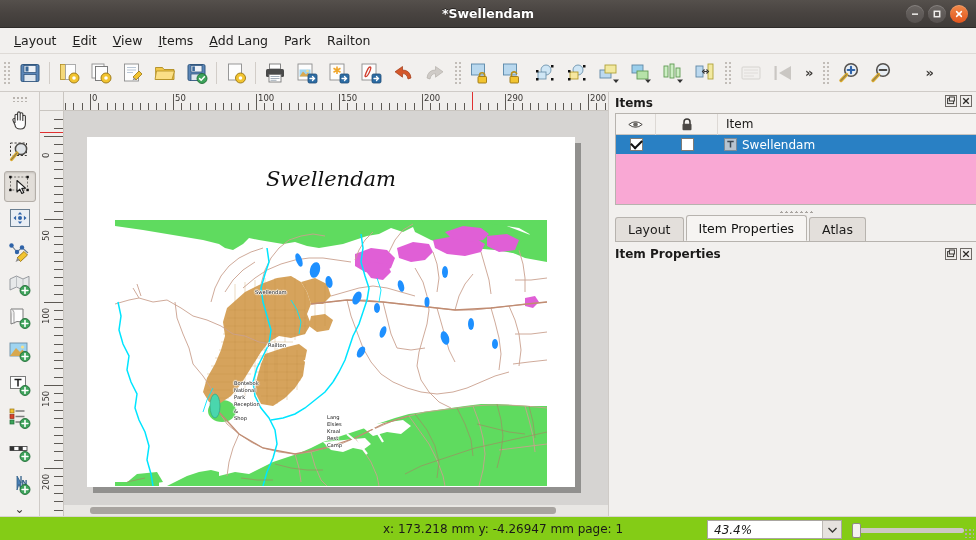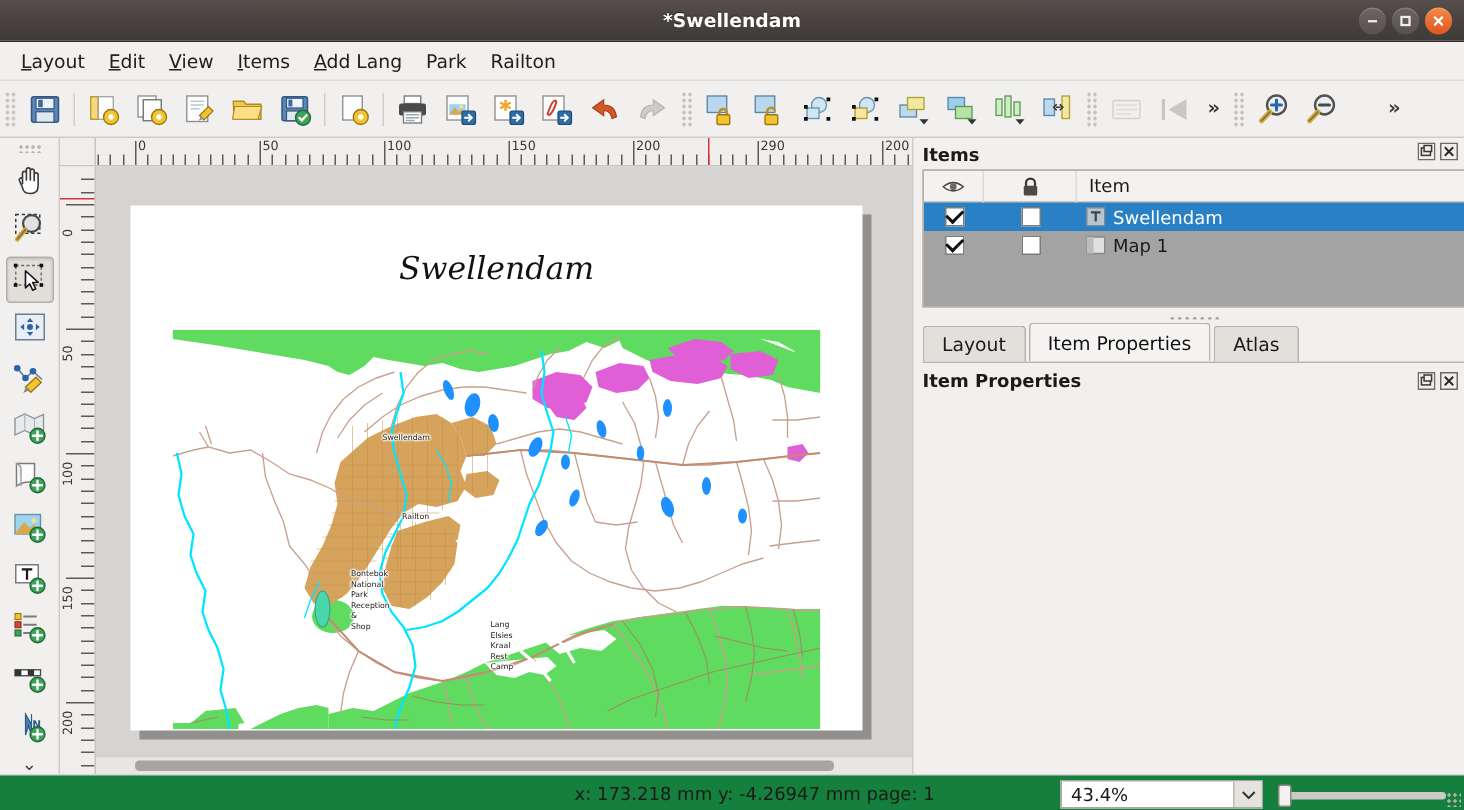--- a/index.html
+++ b/index.html
@@ -155,21 +155,21 @@
     position:absolute; left:0; top:0; width:368px; height:21px;
     display:flex; align-items:center; padding-left:6px;
     font-size:12px; font-weight:bold; color:#1b1a19;
   }
   .dock-btns { position:absolute; right:4px; top:3px; display:flex; gap:3px; }
   .dbtn { width:12px; height:12px; }
   .dbtn svg { display:block; }
 
   .items-panel {
     position:absolute; left:6px; top:21px; width:362px; height:92px;
-    background:#a3a3a3; border:1px solid #b7b3ae;
+    background:#f9a8d4; border:1px solid #b7b3ae;
   }
   .items-head {
     display:flex; height:21px; background:#f4f2f0;
     border-bottom:1px solid #c8c4bf; align-items:center;
   }
   .hc { display:flex; align-items:center; justify-content:center; height:21px;
         border-right:1px solid #ddd9d5; }
   .hc.eye { width:40px; }
   .hc.lock { width:62px; }
   .hc.name { flex:1; justify-content:flex-start; padding-left:8px;
@@ -227,33 +227,33 @@
   }
   .props-btns { position:absolute; right:4px; top:156px; display:flex; gap:3px; }
   .props-body {
     position:absolute; left:6px; top:172px; width:362px; height:340px;
     background:#f2f0ee;
   }
 
   
   .statusbar {
     position:absolute; left:0; bottom:0; width:976px; height:24px;
-    background:#15803d; border-top:1px solid #d8d4d0;
+    background:#84cc16; border-top:1px solid #d8d4d0;
     display:flex; align-items:center;
   }
   .status-coords {
     position:absolute; left:383px; top:0; height:24px;
     display:flex; align-items:center; font-size:12px; color:#1b1a19;
   }
   .zoom-combo {
     position:absolute; left:707px; top:3px; width:135px; height:19px;
     background:#ffffff; border:1px solid #aaa6a1;
     display:flex; align-items:center;
   }
-  .zoom-combo .zval { padding-left:6px; font-size:12px; color:#1b1a19; flex:1; }
+  .zoom-combo .zval { padding-left:6px; font-size:12px; color:#1b1a19; flex:1;font-style:italic; }
   .zoom-combo .zarrow {
     width:19px; height:17px; background:#e6e2de; border-left:1px solid #bdb9b4;
     display:flex; align-items:center; justify-content:center;
   }
   .zoom-slider {
     position:absolute; left:852px; top:11px; width:112px; height:5px;
     background:#cdc9c5; border-radius:3px;
   }
   .zoom-slider .knob {
     position:absolute; left:0px; top:-5px; width:9px; height:15px;
@@ -1015,37 +1015,20 @@
           <span class="ticon">
             <svg width="13" height="13" viewBox="0 0 13 13">
               <rect x="0.5" y="0.5" width="12" height="12" fill="#b8c4cf" stroke="#7d8a96" stroke-width="1"></rect>
               <path d="M3.3 3.6 h6.4 M6.5 3.6 v6" stroke="#3a4650" stroke-width="1.5"></path>
             </svg>
           </span>
           <span class="iname">Swellendam</span>
         </div>
       </div>
 
-      <div class="irow">
-        <div class="cell eye">
-          <div class="cbx checked"></div>
-        </div>
-        <div class="cell lock">
-          <div class="cbx"></div>
-        </div>
-        <div class="cell name">
-          <span class="ticon">
-            <svg width="13" height="13" viewBox="0 0 13 13">
-              <rect x="0.5" y="1" width="12" height="11" fill="#e0e0e0" stroke="#8a8a8a" stroke-width="1"></rect>
-              <rect x="0.5" y="1" width="4.5" height="11" fill="#bdbdbd"></rect>
-            </svg>
-          </span>
-          <span class="iname">Map 1</span>
-        </div>
-      </div>
     </div>
 
     <div class="dock-splitter">
       <div class="dots"></div>
     </div>
 
     <div class="tabs">
       <div class="tab">Layout</div>
       <div class="tab active">Item Properties</div>
       <div class="tab">Atlas</div>

